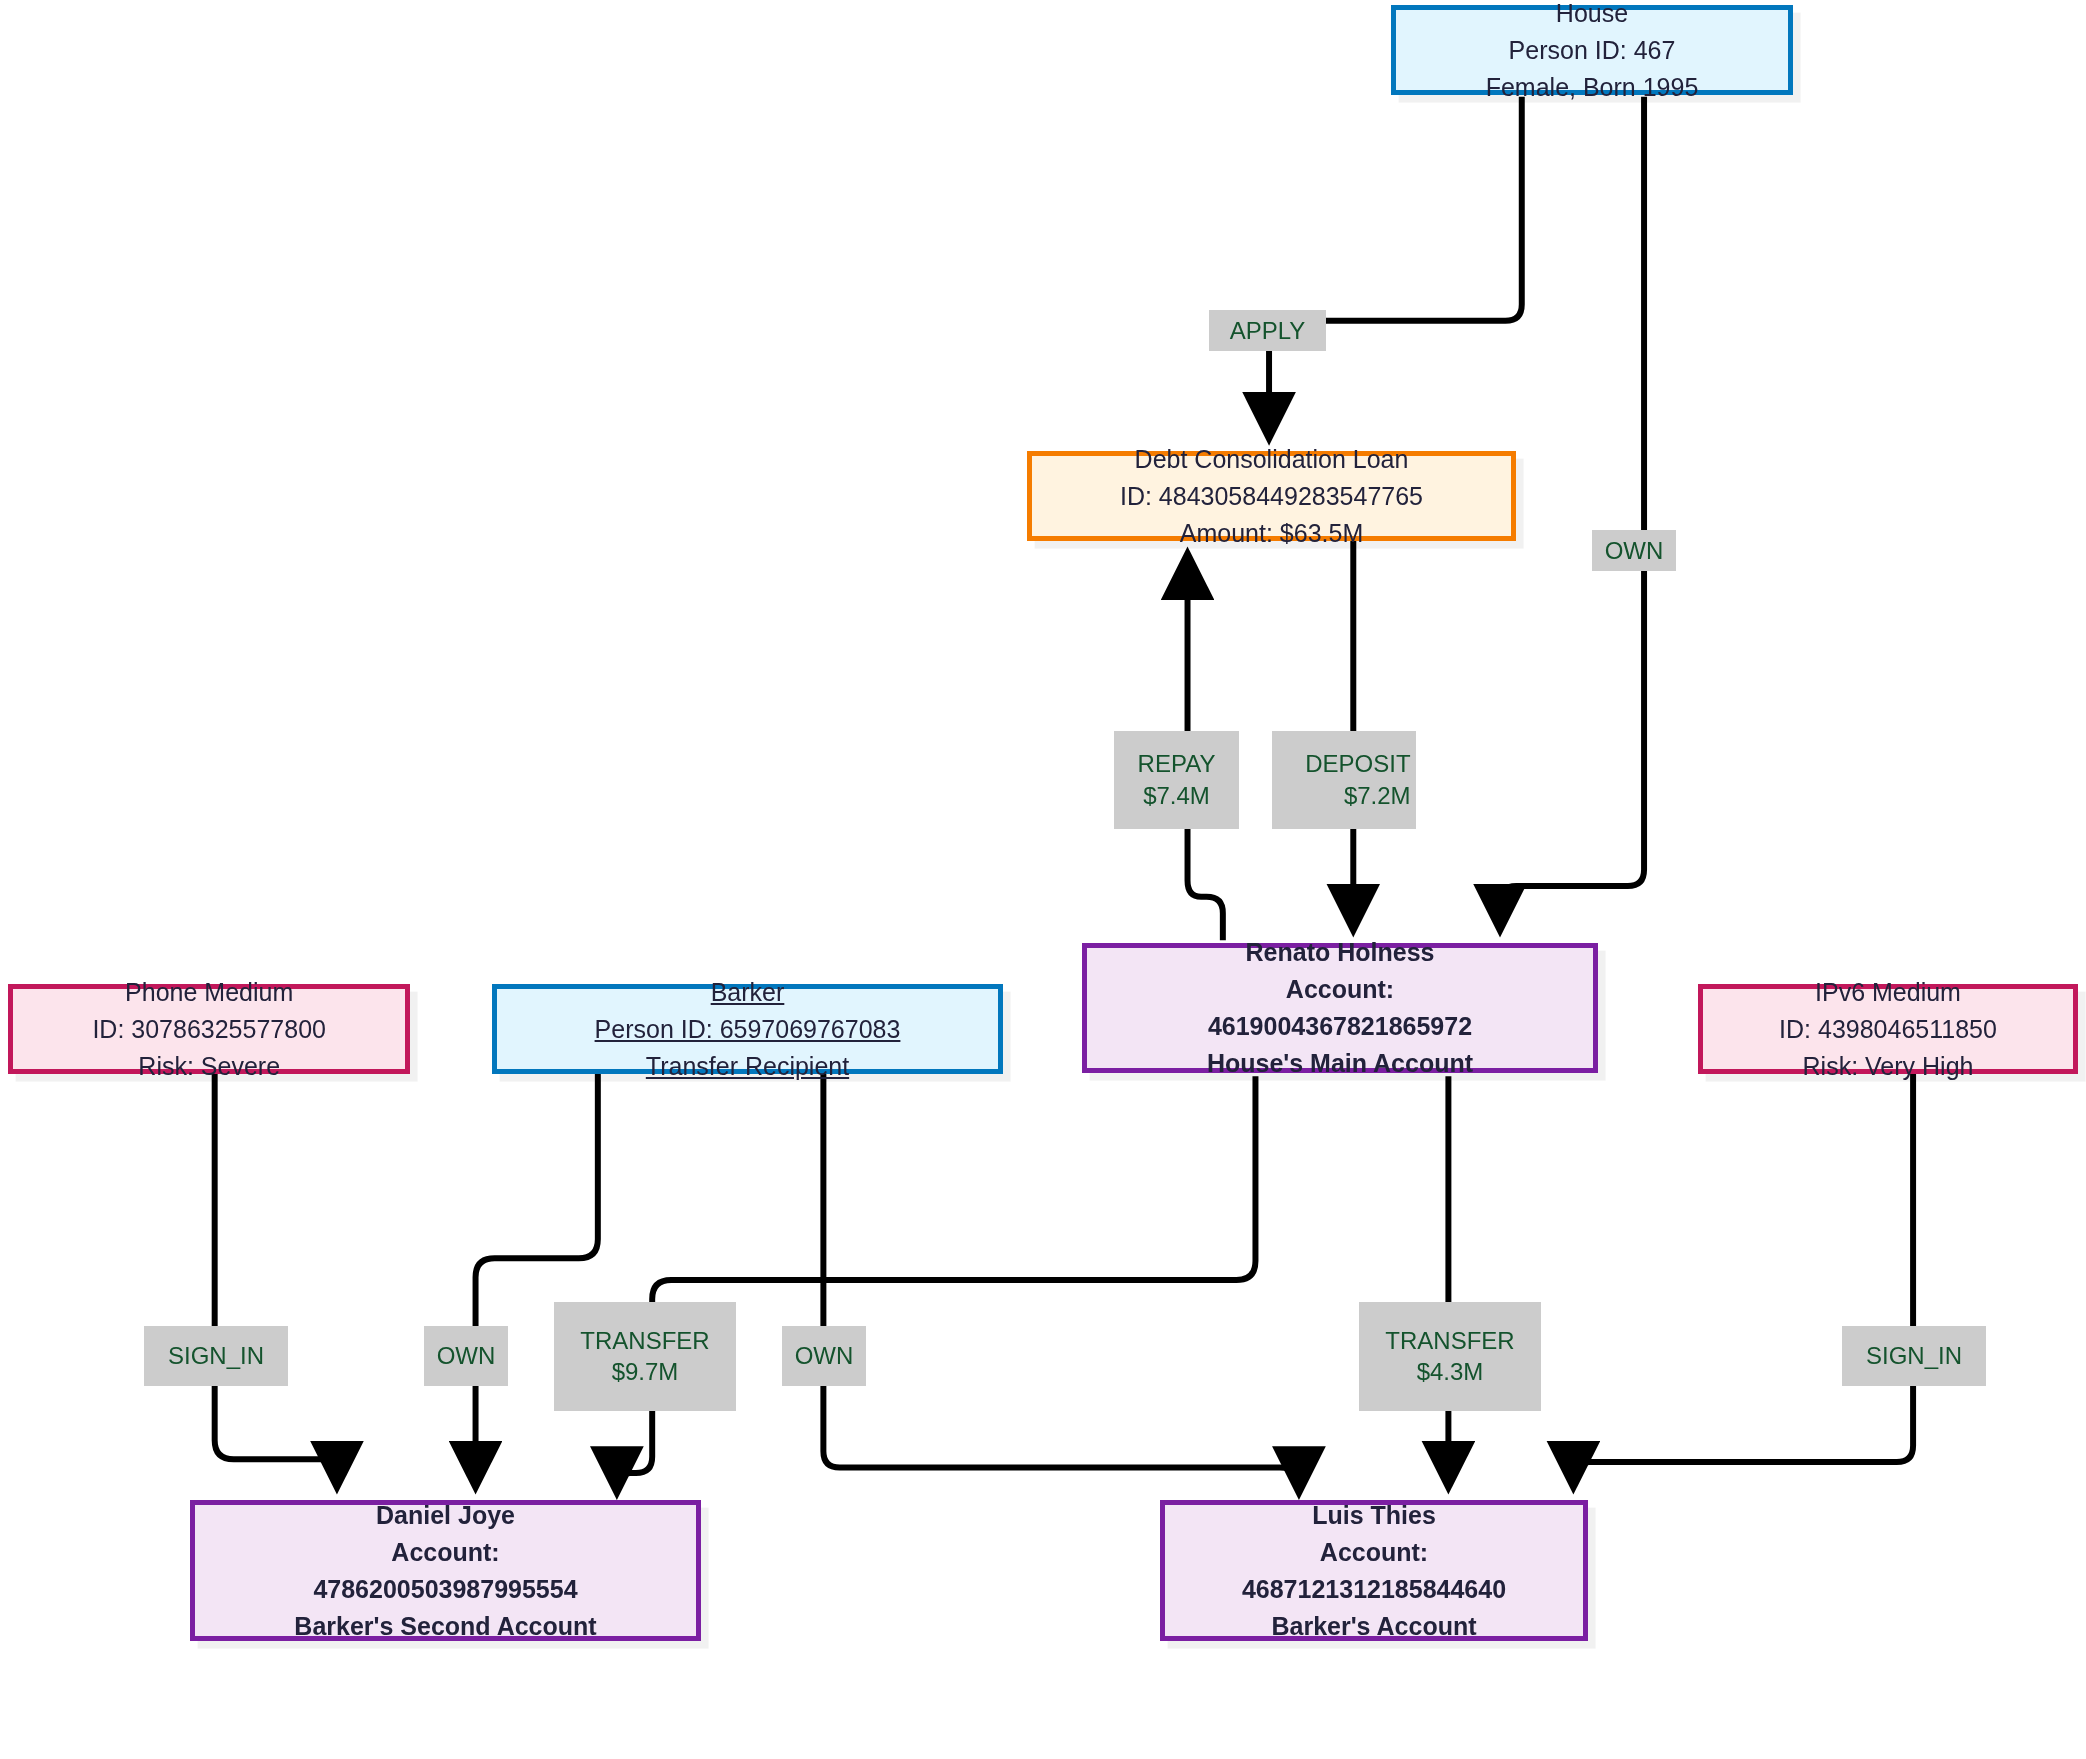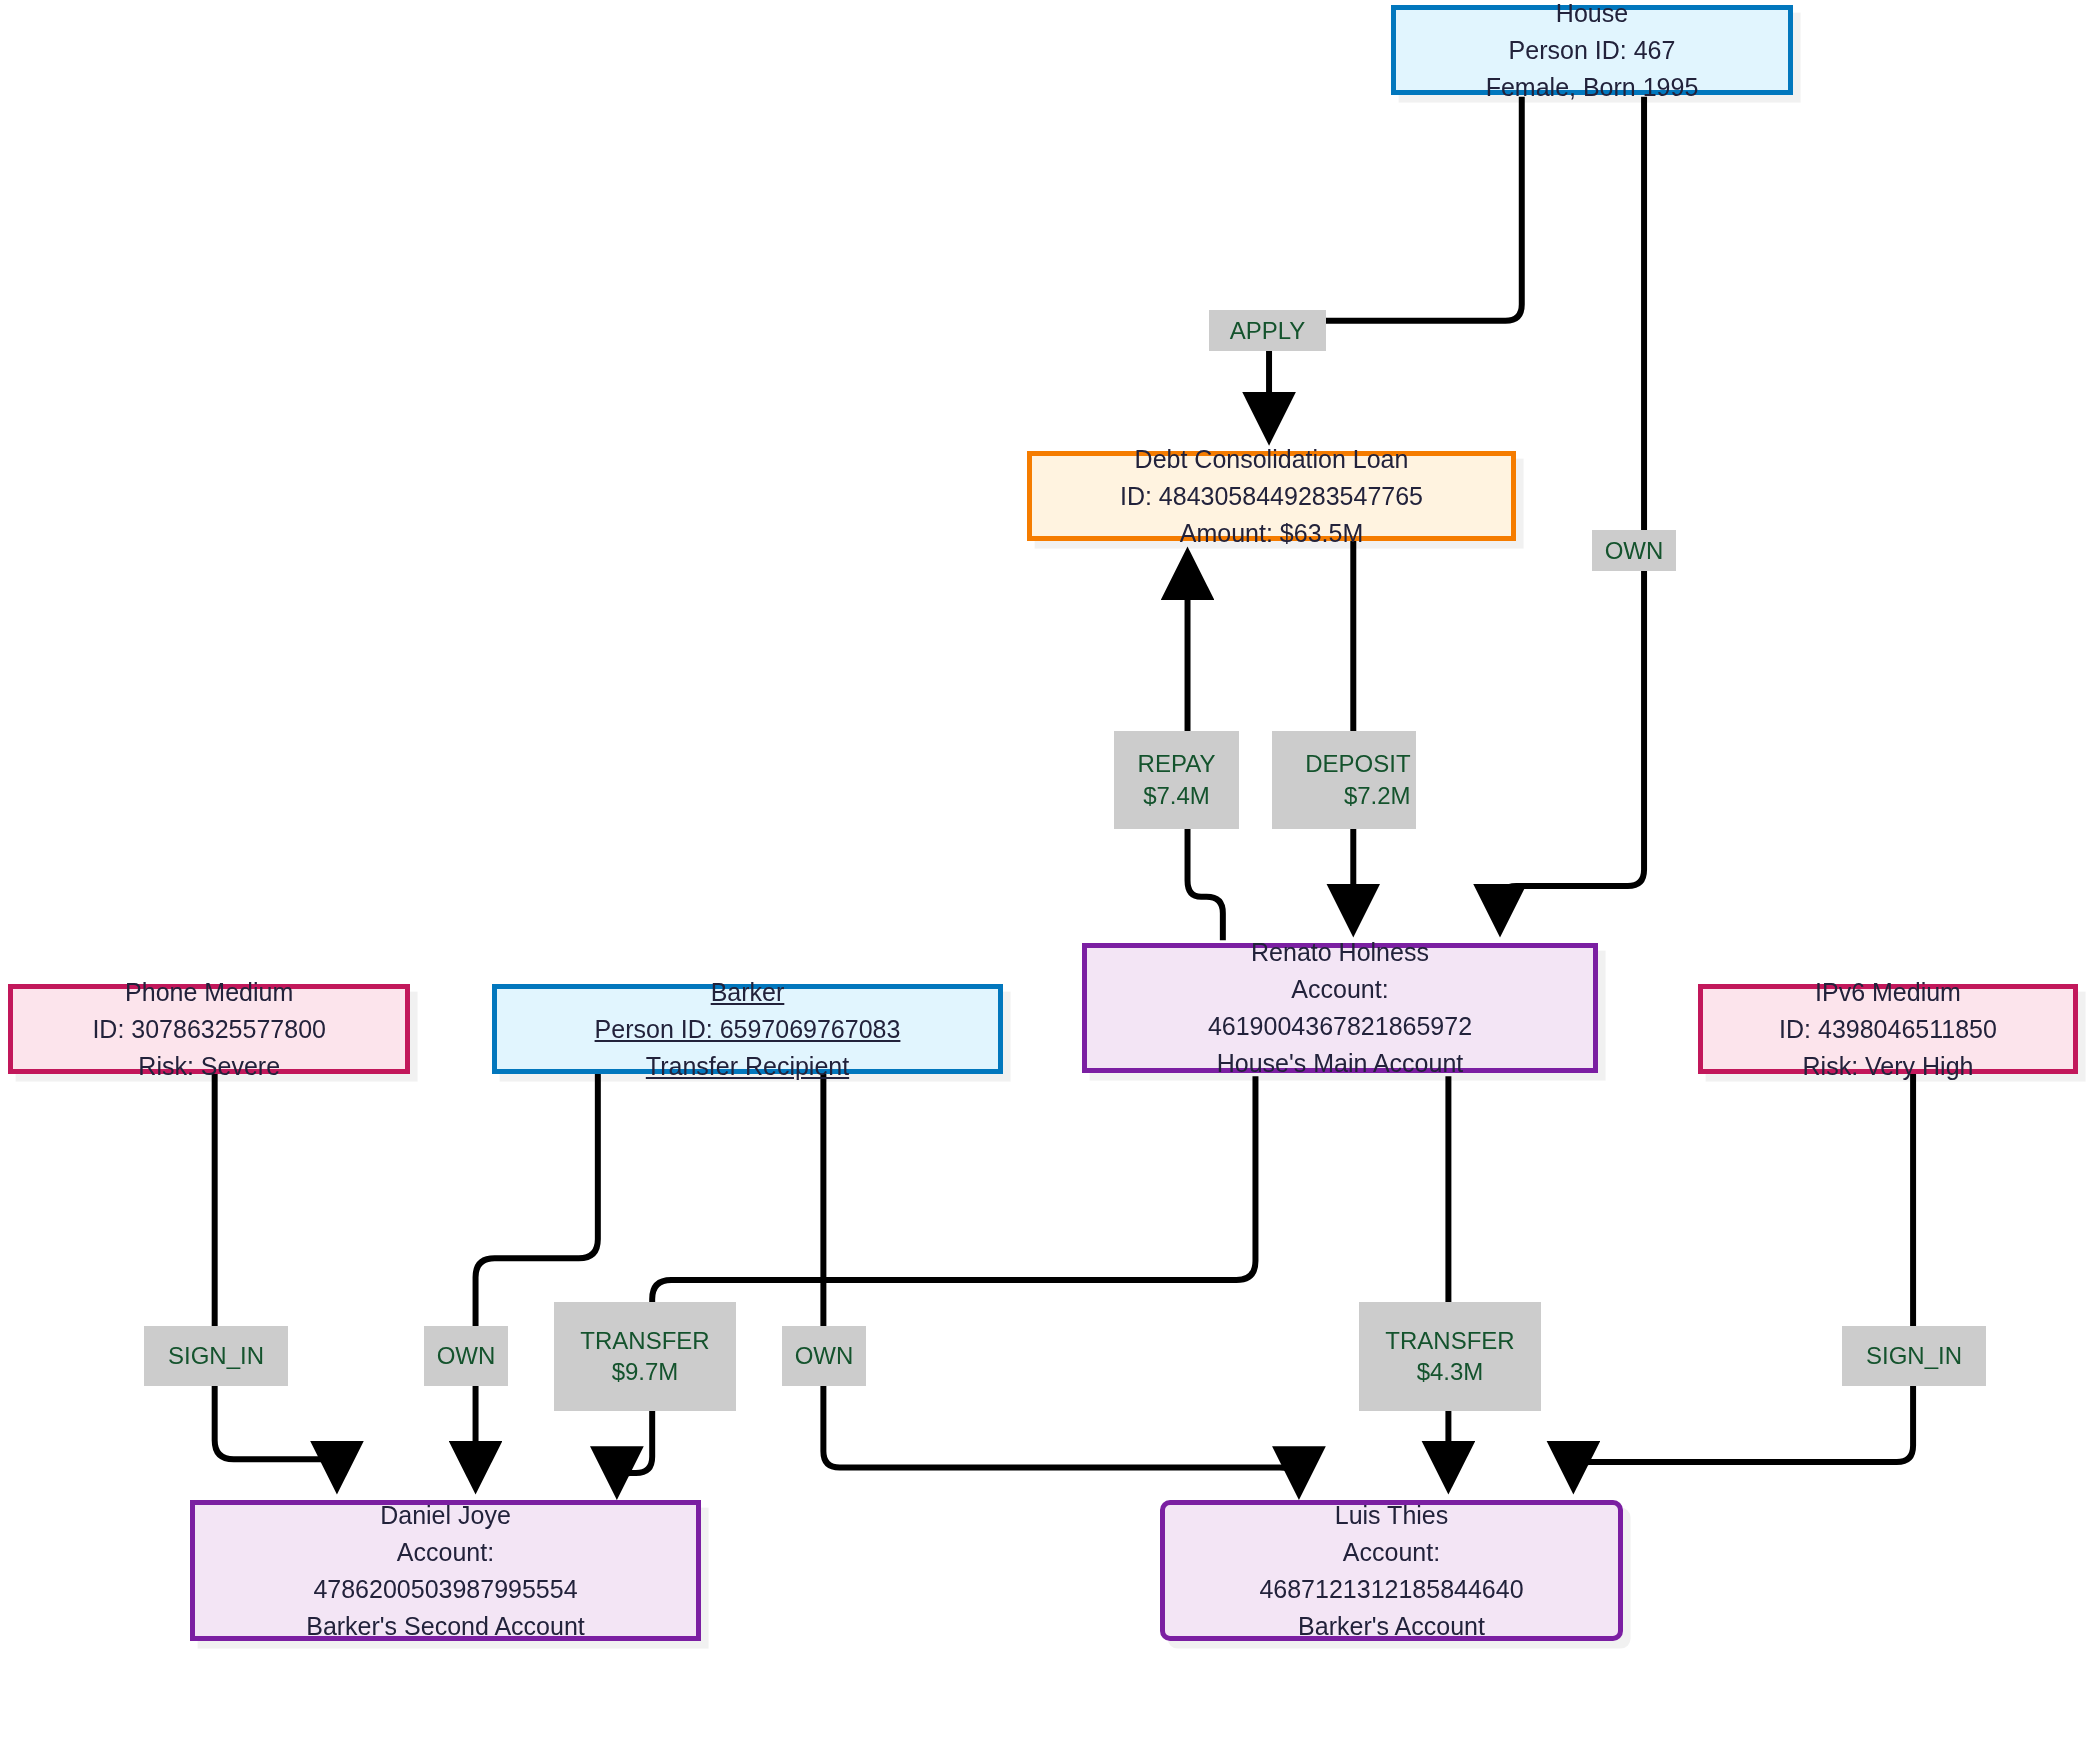--- a/index.html
+++ b/index.html
@@ -50,20 +50,21 @@
     background: #e1f5fe;
     border: 5.4px solid #0277bd;
   }
   .node.loan {
     background: #fff3e0;
     border: 5.4px solid #f57c00;
   }
   .node.account {
     background: #f3e5f5;
     border: 5.4px solid #7b1fa2;
+    font-weight: bold;
   }
   .node.medium {
     background: #fce4ec;
     border: 5.4px solid #c2185b;
   }
   .edge-label {
     position: absolute;
     box-sizing: border-box;
     background: #cccccc;
     color: #14532d;
@@ -155,21 +156,21 @@
     <span class="line">Risk: Very High</span>
   </div>
 
   <div class="node account" style="left:190px; top:1500px; width:511px; height:141px;">
     <span class="line">Daniel Joye</span>
     <span class="line">Account:</span>
     <span class="line">4786200503987995554</span>
     <span class="line">Barker's Second Account</span>
   </div>
 
-  <div class="node account" style="left:1160px; top:1500px; width:463px; height:141px;border-radius:10px;">
+  <div class="node account" style="left:1160px; top:1500px; width:428px; height:141px;">
     <span class="line">Luis Thies</span>
     <span class="line">Account:</span>
     <span class="line">4687121312185844640</span>
     <span class="line">Barker's Account</span>
   </div>
 
   <div class="edge-label" style="left:1209px; top:310px; width:117px; height:41px;">
     <span class="lrow">APPLY</span>
   </div>
 

